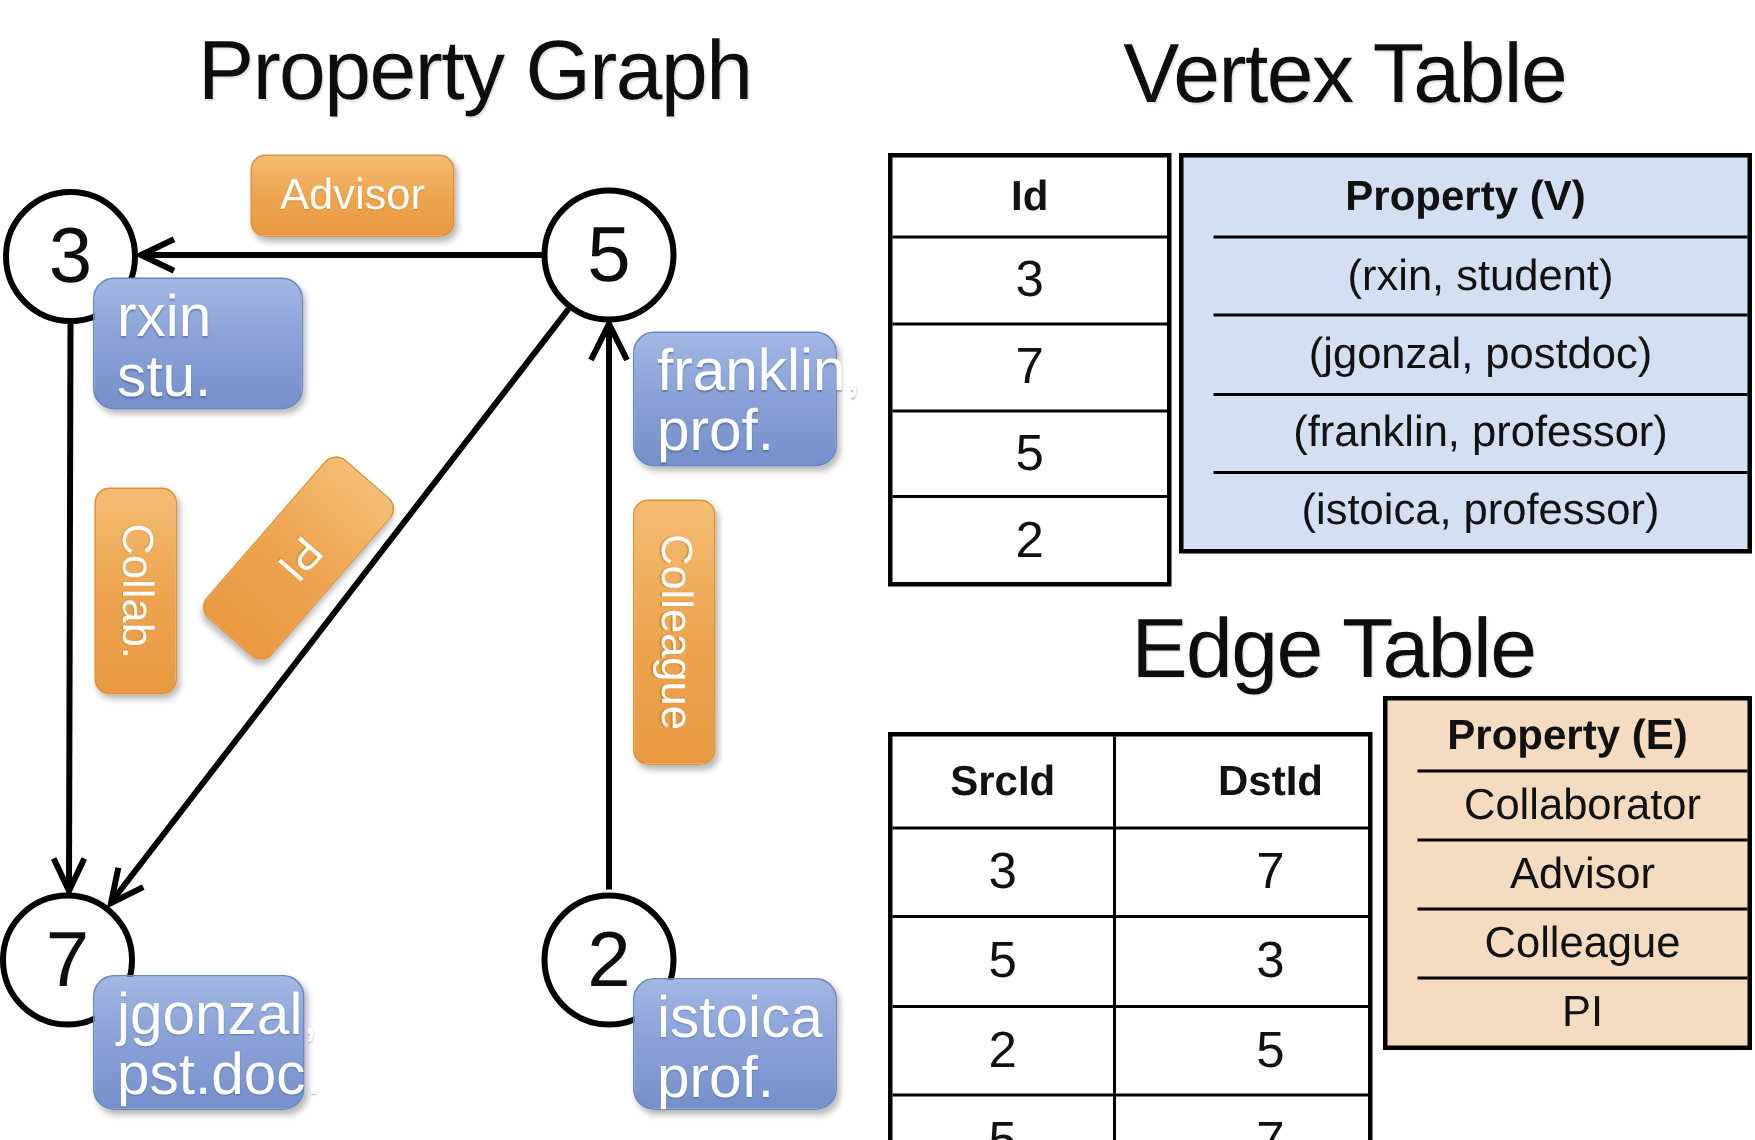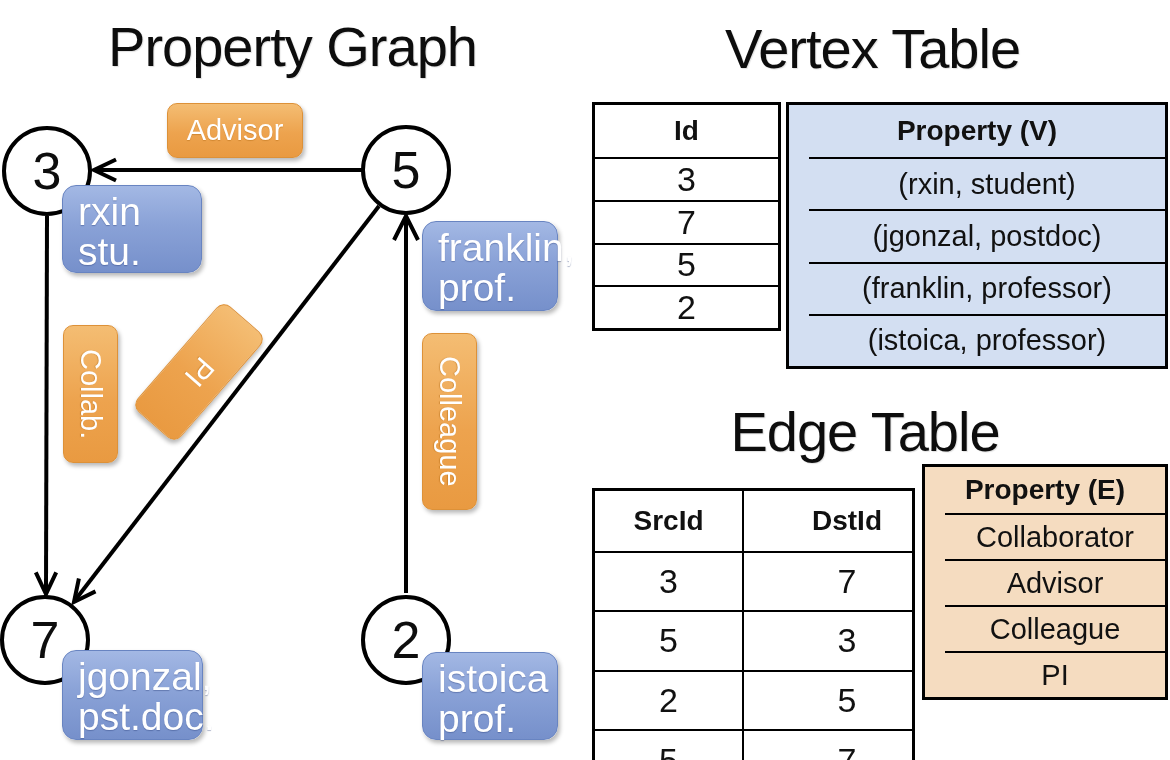--- a/index.html
+++ b/index.html
@@ -1,18 +1,18 @@
 <!DOCTYPE html>
 <html><head>
 <meta charset="utf-8">
 <style>
   html,body{margin:0;padding:0;background:#fff;}
   #stage{position:relative;width:1170px;height:760px;background:#ffffff;overflow:hidden;
          font-family:"Liberation Sans",sans-serif;color:#111;}
-  .abs{position:absolute;}
+  .abs{position:absolute;padding-left:24px;}
 
   
   .big-title{font-size:56px;letter-spacing:-1px;color:#0d0d0d;text-align:center;line-height:1.05;
              text-shadow:1px 1px 1px rgba(0,0,0,0.12);}
 
   
   .node{position:absolute;width:90px;height:90px;border:4px solid #000;border-radius:50%;
         background:#fff;box-sizing:border-box;display:flex;align-items:center;justify-content:center;z-index:1;}
   .node-id{font-size:52px;color:#0d0d0d;}
 
@@ -103,21 +103,21 @@
   </div>
   <div class="vbox" style="left:62px;top:650px;width:141px;height:90px;">
     <div>jgonzal,</div>
     <div>pst.doc.</div>
   </div>
   <div class="vbox" style="left:422px;top:652px;width:136px;height:88px;">
     <div>istoica</div>
     <div>prof.</div>
   </div>
 
-  <div class="subtable" id="vt-id" style="left:592px;top:102px;width:189px;height:229px;grid-template-rows:52px repeat(4,1fr);">
+  <div class="subtable" id="vt-id" style="left:592px;top:102px;width:189px;height:289px;grid-template-rows:52px repeat(4,1fr);">
     <div class="cell hdr">Id</div>
     <div class="cell num rline">3</div>
     <div class="cell num rline">7</div>
     <div class="cell num rline">5</div>
     <div class="cell num rline">2</div>
   </div>
 
   <div class="subtable blue" id="vt-prop" style="left:786px;top:102px;width:382px;height:267px;grid-template-rows:52px repeat(4,1fr);">
     <div class="cell hdr">Property (V)</div>
     <div class="cell txt rline">(rxin, student)</div>

